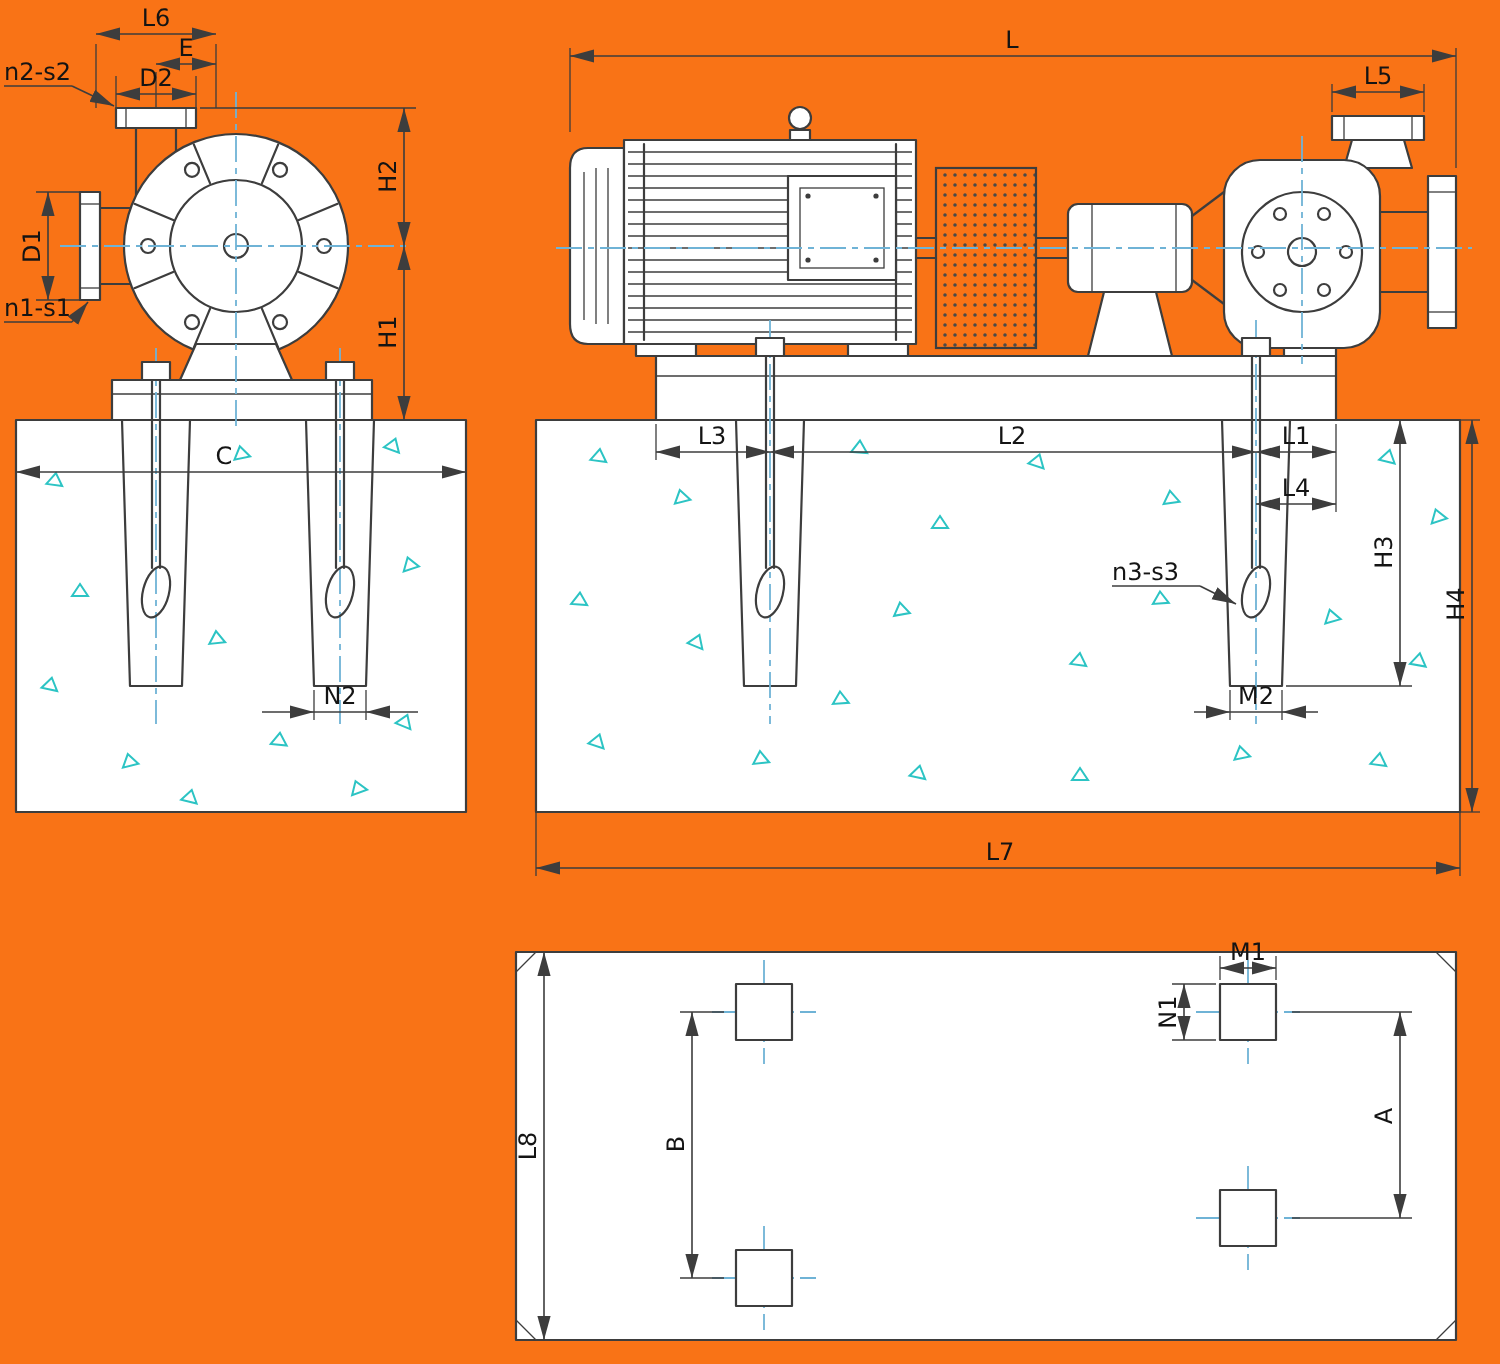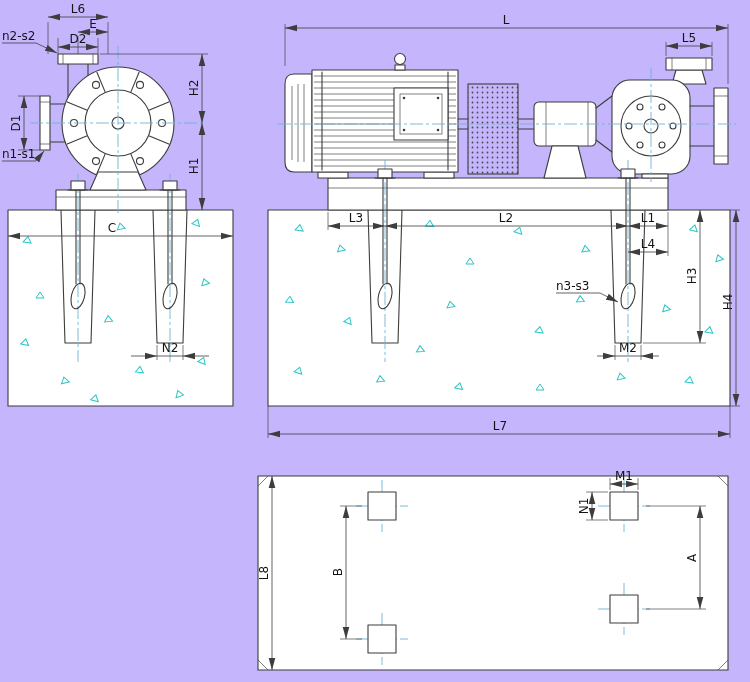--- a/index.html
+++ b/index.html
@@ -1,16 +1,16 @@
 <!DOCTYPE html>
 <html><head>
 <meta charset="utf-8">
 <style>
   html,body{margin:0;padding:0;background:#fff;}
-  .stage{position:relative;width:750px;height:682px;background:#c4b5fd;overflow:hidden;}
+  .stage{position:relative;width:750px;height:682px;background:#f97316;overflow:hidden;}
   svg{font-family:"DejaVu Sans", sans-serif;}
   .ln{stroke:#3d3d3d;stroke-width:1.1;fill:none;stroke-linecap:round;stroke-linejoin:round;}
   .lnw{stroke:#3d3d3d;stroke-width:1.1;fill:#ffffff;stroke-linejoin:round;}
   .thin{stroke:#3d3d3d;stroke-width:0.65;fill:none;}
   .dim{stroke:#3d3d3d;stroke-width:0.8;fill:none;}
   .cl{stroke:#6fb3d6;stroke-width:0.9;fill:none;stroke-dasharray:13 3 3 3;}
   .tri{stroke:#2cc4c4;stroke-width:1;fill:none;}
   .lbl{fill:#141414;font-size:12px;}
 </style>
 </head>

